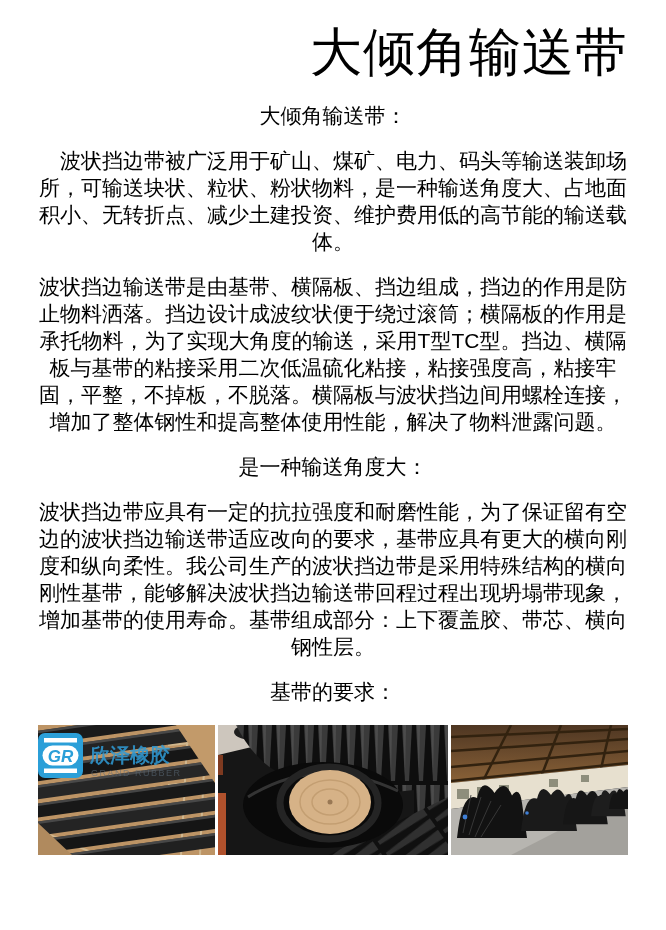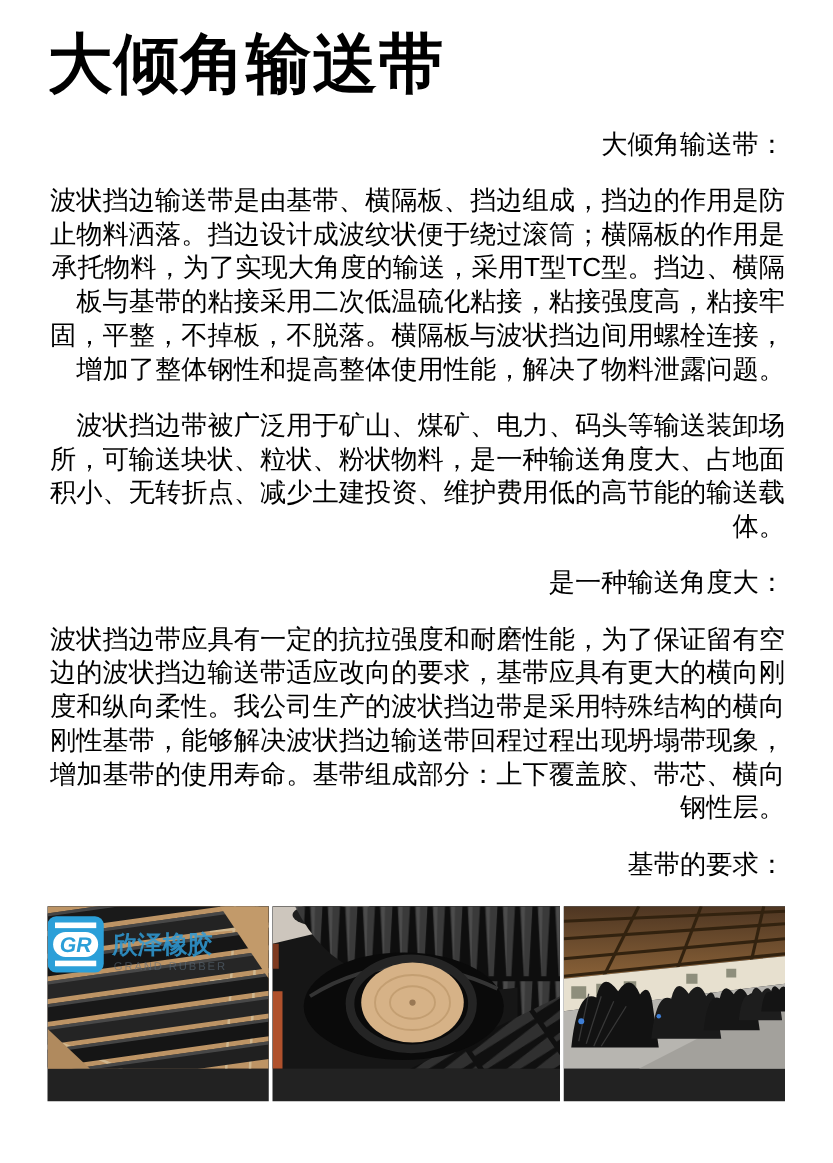--- a/index.html
+++ b/index.html
@@ -3,45 +3,45 @@
 <meta charset="utf-8">
 <style>
   html,body { margin:0; padding:0; background:#ffffff; }
   body {
     width:666px; height:930px; overflow:hidden;
     font-family:"Liberation Sans","DejaVu Sans",sans-serif;
     color:#000;
   }
   .page { padding:0 38px; }
   h1.title {
-    font-size:52px; font-weight:700; text-align:left;
+    font-size:52px; font-weight:400; text-align:right;
     line-height:60px; margin:22px 0 20px; letter-spacing:1px;
     white-space:nowrap;
   }
   p.body-text {
     font-size:21px; line-height:27px; margin:11px 0 18px;
-    text-align:right; word-break:break-all;
+    text-align:center; word-break:break-all;
   }
   .photo-strip { display:flex; gap:3px; margin-top:20px; }
-  .photo { height:156px; overflow:hidden; background:#222; flex:0 0 auto; }
+  .photo { height:130px; overflow:hidden; background:#222; flex:0 0 auto; }
   .photo svg { display:block; }
   .ph1 { width:177px; }
   .ph2 { width:230px; }
   .ph3 { width:177px; }
 </style>
 </head>
 <body>
 
 <div class="page">
 
   <h1 class="title">大倾角输送带</h1>
 
   <p class="body-text">大倾角输送带：</p>
+  <p class="body-text">　波状挡边带被广泛用于矿山、煤矿、电力、码头等输送装卸场所，可输送块状、粒状、粉状物料，是一种输送角度大、占地面积小、无转折点、减少土建投资、维护费用低的高节能的输送载体。</p>
   <p class="body-text">波状挡边输送带是由基带、横隔板、挡边组成，挡边的作用是防止物料洒落。挡边设计成波纹状便于绕过滚筒；横隔板的作用是承托物料，为了实现大角度的输送，采用T型TC型。挡边、横隔板与基带的粘接采用二次低温硫化粘接，粘接强度高，粘接牢固，平整，不掉板，不脱落。横隔板与波状挡边间用螺栓连接，增加了整体钢性和提高整体使用性能，解决了物料泄露问题。</p>
-  <p class="body-text">　波状挡边带被广泛用于矿山、煤矿、电力、码头等输送装卸场所，可输送块状、粒状、粉状物料，是一种输送角度大、占地面积小、无转折点、减少土建投资、维护费用低的高节能的输送载体。</p>
   <p class="body-text">是一种输送角度大：</p>
   <p class="body-text">波状挡边带应具有一定的抗拉强度和耐磨性能，为了保证留有空边的波状挡边输送带适应改向的要求，基带应具有更大的横向刚度和纵向柔性。我公司生产的波状挡边带是采用特殊结构的横向刚性基带，能够解决波状挡边输送带回程过程出现坍塌带现象，增加基带的使用寿命。基带组成部分：上下覆盖胶、带芯、横向钢性层。</p>
   <p class="body-text">基带的要求：</p>
 
   <div class="photo-strip">
 
     <div class="photo ph1">
       <svg width="177" height="130" viewBox="0 0 177 130" xmlns="http://www.w3.org/2000/svg">
         <rect x="0" y="0" width="177" height="130" fill="#bd9465"></rect>
         <g stroke="#d9c7a2" stroke-width="2" opacity="0.7">

